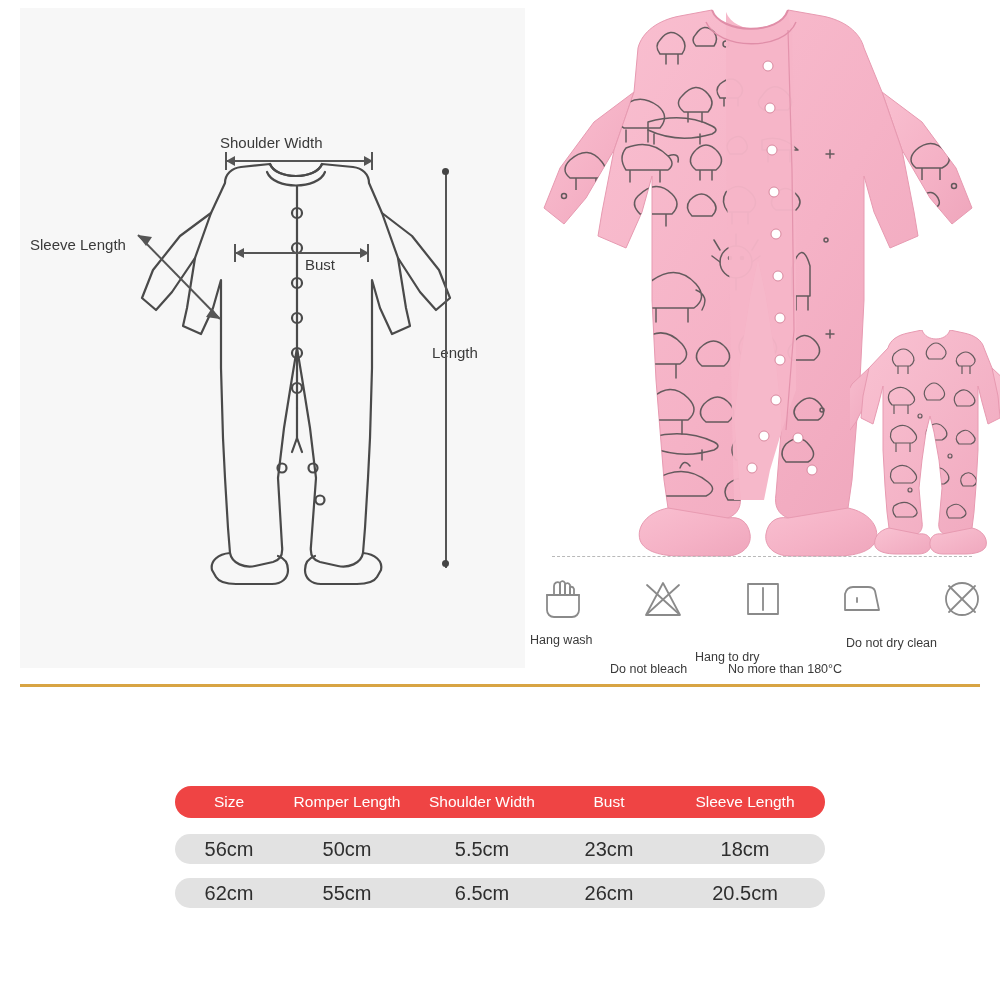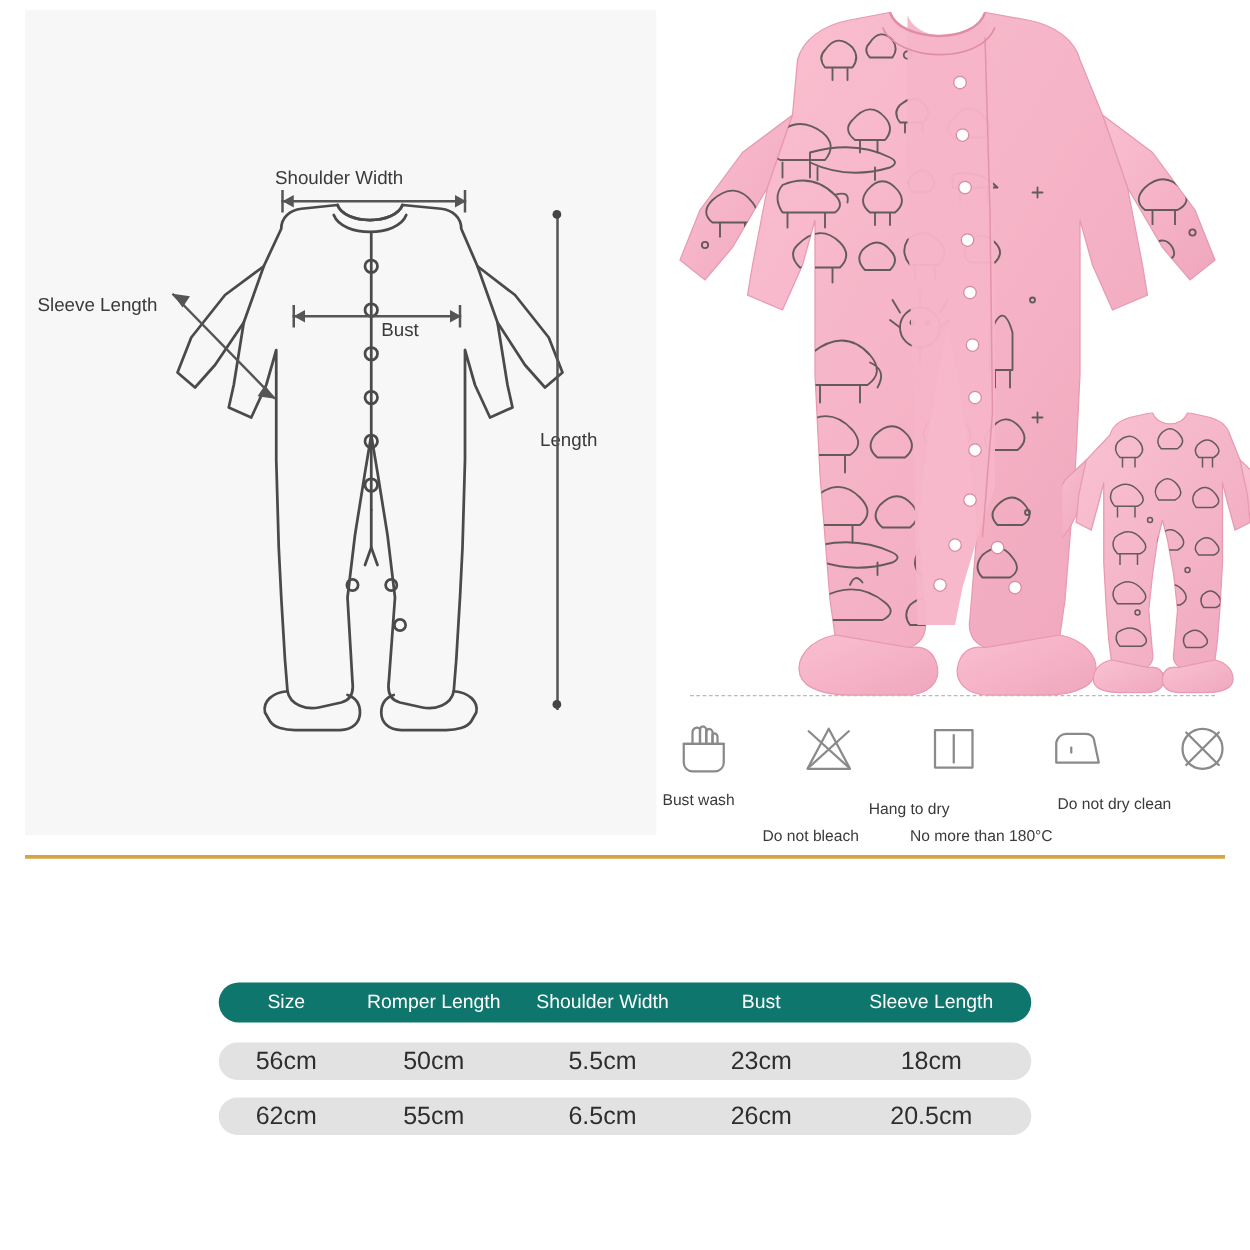--- a/index.html
+++ b/index.html
@@ -122,21 +122,21 @@
   .care-captions {
     position: absolute;
     left: 528px;
     top: 630px;
     width: 465px;
     font-size: 12.5px;
     color: #3a3a3a;
   }
   .cc { position: absolute; white-space: nowrap; }
   #cc-handwash { left: 2px;   top: 3px; }
-  #cc-hangdry  { left: 167px; top: 10px; }
+  #cc-hangdry  { left: 167px; top: 20px; }
   #cc-nodry    { left: 318px; top: 6px; }
   #cc-nobleach { left: 82px;  top: 32px; }
   #cc-iron     { left: 200px; top: 32px; }
 
   
   .gold-rule {
     position: absolute;
     left: 20px;
     top: 684px;
     width: 960px;
@@ -152,21 +152,21 @@
     width: 650px;
   }
   .row {
     display: flex;
     align-items: center;
     height: 30px;
     border-radius: 15px;
     margin-bottom: 14px;
   }
   .row.header {
-    background: #0f766e;
+    background: #ef4444;
     color: #ffffff;
     font-size: 15.5px;
     height: 32px;
     border-radius: 16px;
     margin-bottom: 16px;
   }
   .row.body {
     background: #e2e2e2;
     color: #2e2e2e;
     font-size: 20px;
@@ -479,21 +479,21 @@
       <svg class="care-icon" viewBox="0 0 46 44">
         <g fill="none" stroke="#8a8a8a" stroke-width="1.8" stroke-linecap="round" stroke-linejoin="round">
           <circle cx="23" cy="22" r="16"></circle>
           <path d="M10 9 L36 35"></path>
           <path d="M36 9 L10 35"></path>
         </g>
       </svg>
     </div>
 
     <div class="care-captions" style="left:-2px; top:630px;">
-      <span class="cc" id="cc-handwash">Bust wash</span>
+      <span class="cc" id="cc-handwash">Hang wash</span>
       <span class="cc" id="cc-hangdry">Hang to dry</span>
       <span class="cc" id="cc-nodry">Do not dry clean</span>
       <span class="cc" id="cc-nobleach">Do not bleach</span>
       <span class="cc" id="cc-iron">No more than 180°C</span>
     </div>
   </div>
 </div>
 
 <div class="gold-rule"></div>
 

